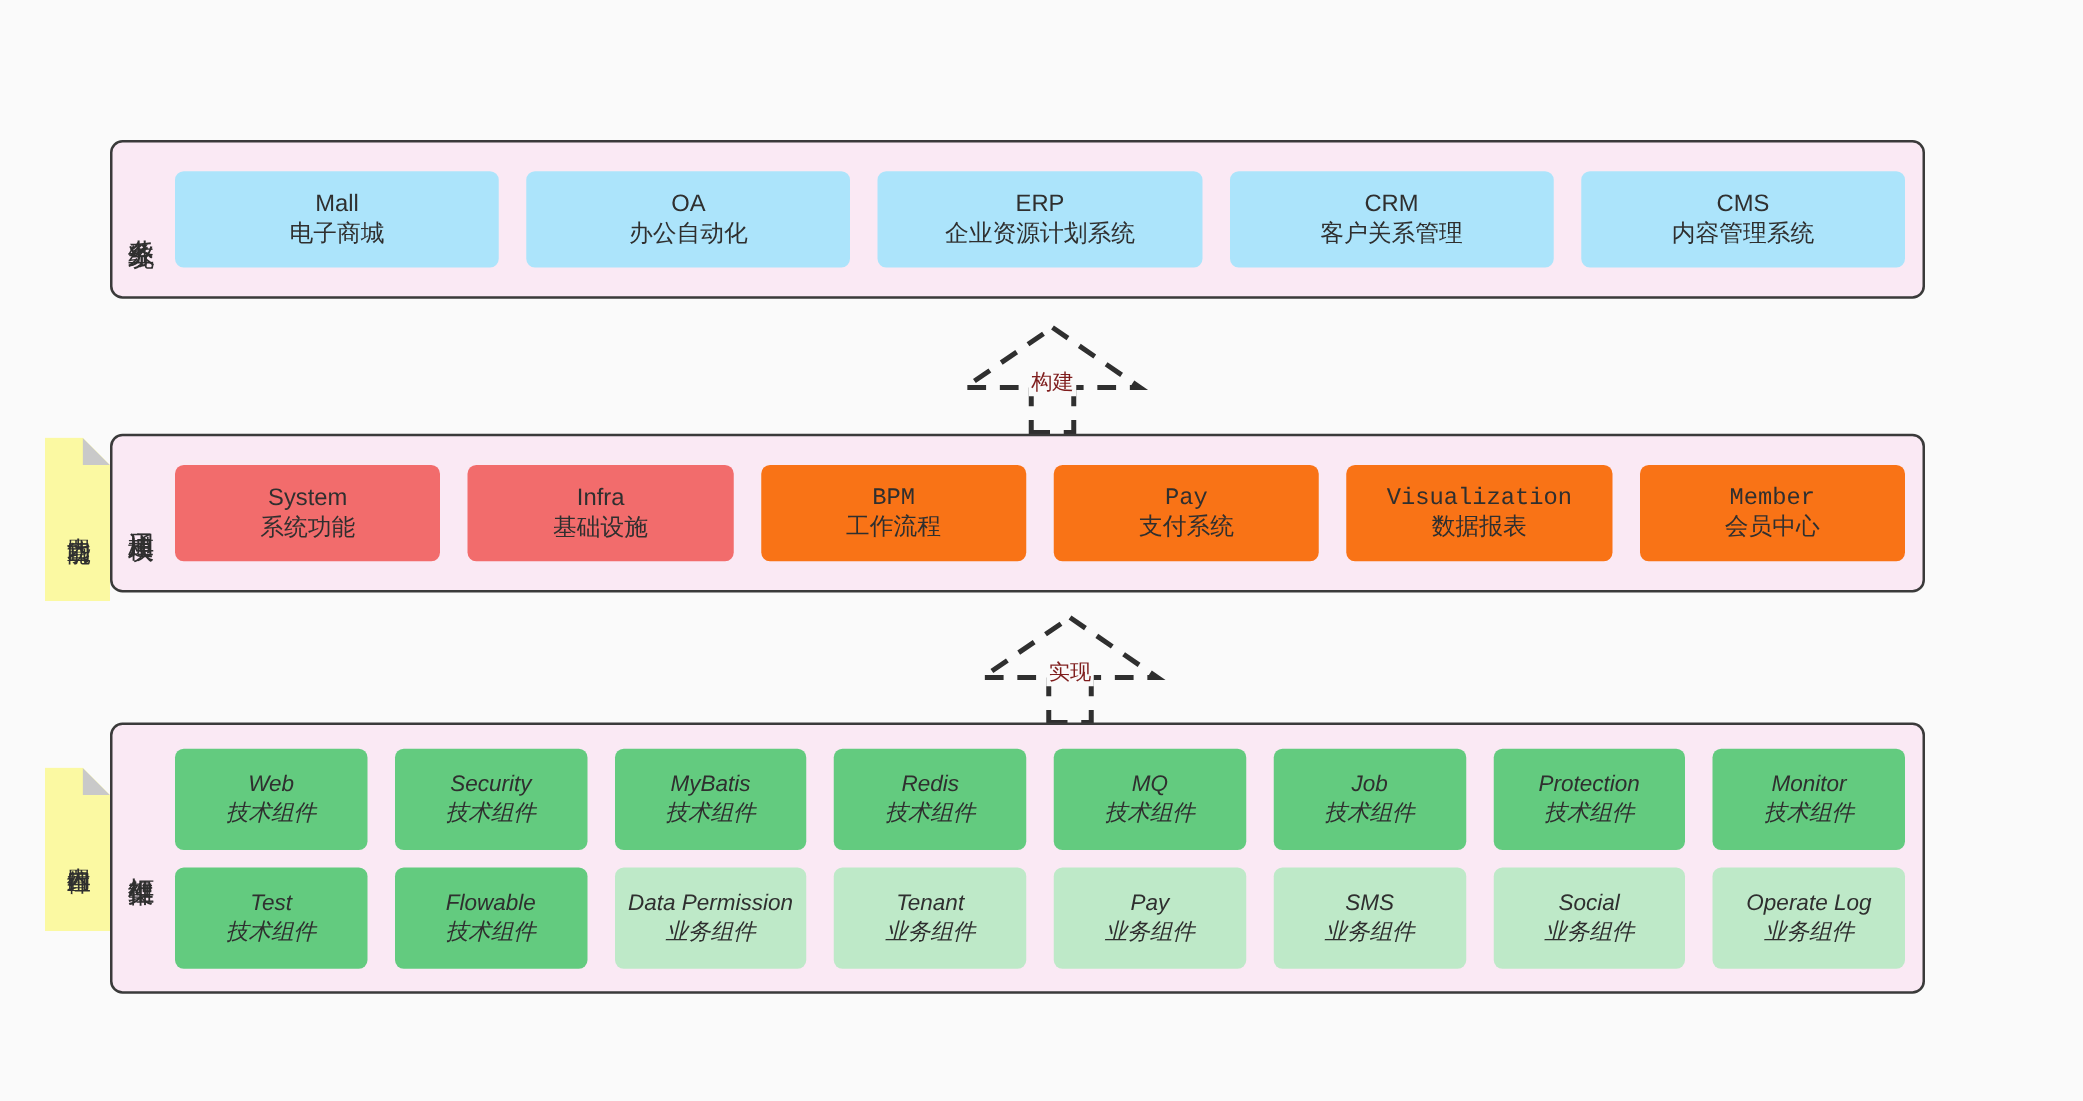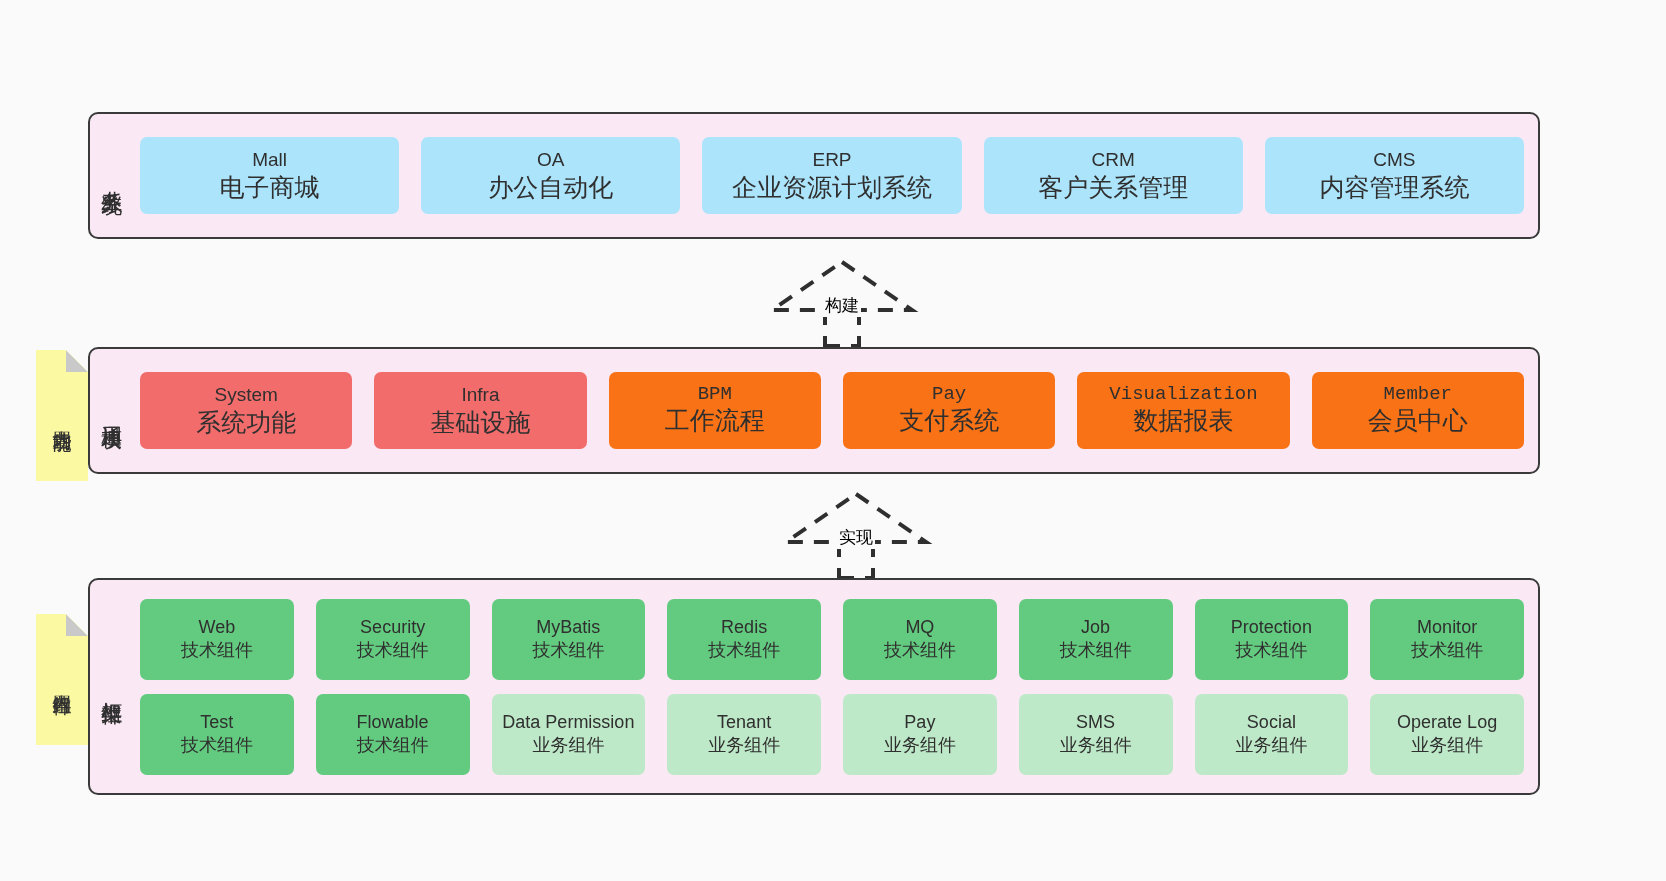--- a/index.html
+++ b/index.html
@@ -71,41 +71,41 @@
     flex-direction: column;
     align-items: center;
     justify-content: center;
     text-align: center;
     box-sizing: border-box;
     padding: 4px 6px;
     line-height: 1.26;
     color: #2f2f2f;
   }
   .cell .t-en { font-size: 19px; }
-  .cell .t-cn { font-size: 25px; }
+  .cell .t-cn { font-size: 19px; }
 
   
   #layer-business { left: 88px; top: 112px; width: 1452px; height: 127px; }
   #layer-business .layer-body { padding-top: 0; padding-bottom: 0; }
   #layer-business .cell { background: #ace4fb; height: 77px; }
 
   
   #layer-modules { left: 88px; top: 347px; width: 1452px; height: 127px; }
   #layer-modules .layer-body { padding-top: 0; padding-bottom: 0; }
   #layer-modules .cell { height: 77px; justify-content: center; }
   .c-red  { background: #f26c6c; }
   .c-pink { background: #f97316; font-family: Liberation Mono, monospace; }
 
   
   #layer-framework { left: 88px; top: 578px; width: 1452px; height: 217px; }
   #layer-framework .cell { height: 81px; }
   .c-green  { background: #63cb7f; }
   .c-green2 { background: #bee9c8; }
   #layer-framework .cell .t-en,
-  #layer-framework .cell .t-cn { font-size: 18px; }
+  #layer-framework .cell .t-cn { font-size: 18px; font-style: italic; }
 
   
   .note {
     position: absolute;
     background: #fbf9a2;
     display: flex;
     align-items: center;
     justify-content: center;
     font-size: 19px;
     letter-spacing: 1px;
@@ -129,21 +129,21 @@
   #note-builtin-func { left: 36px; top: 350px; width: 52px; height: 131px; }
   #note-builtin-comp { left: 36px; top: 614px; width: 52px; height: 131px; }
 
   
   .gen-arrow { position: absolute; }
   .gen-arrow .label {
     position: absolute;
     left: 50%;
     transform: translateX(-50%);
     font-size: 17px;
-    color: #000000;
+    color: #7f1d1d;
     background: #fafafa;
     padding: 0 2px;
     white-space: nowrap;
   }
   #arrow-build { left: 752px; top: 258px; width: 180px; height: 90px; }
   #arrow-build .label { top: 36px; }
   #arrow-impl  { left: 766px; top: 490px; width: 180px; height: 90px; }
   #arrow-impl  .label { top: 36px; }
 </style>
 </head>

